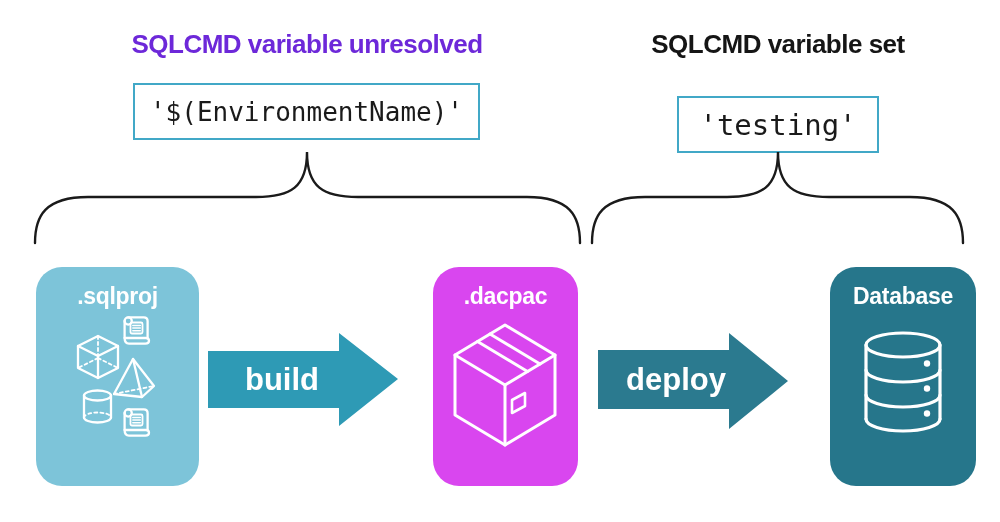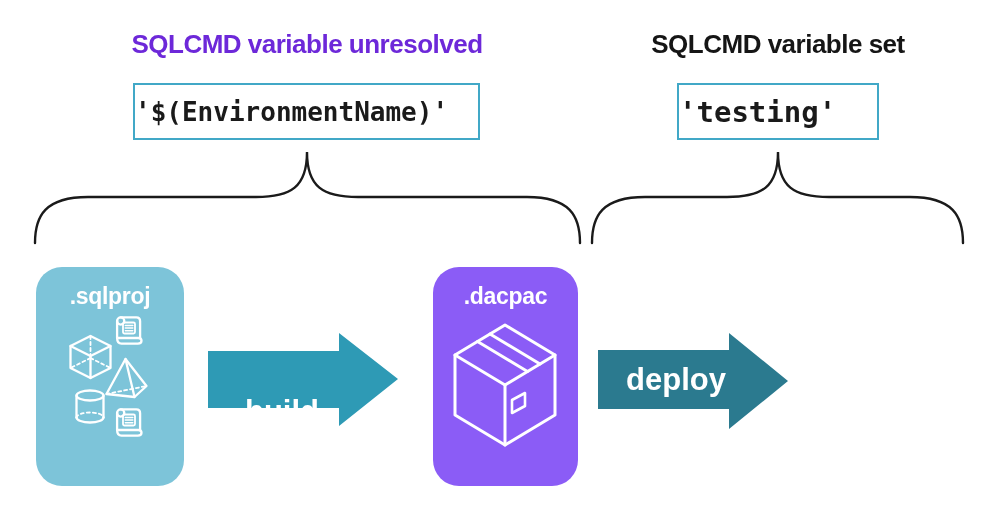--- a/index.html
+++ b/index.html
@@ -3,38 +3,38 @@
 <meta charset="utf-8">
 <style>
   html,body{margin:0;padding:0;background:#fff;}
   .canvas{position:relative;width:1000px;height:522px;background:#fff;overflow:hidden;
           font-family:"Liberation Sans",sans-serif;}
   .heading{position:absolute;top:29px;font-size:26px;font-weight:bold;letter-spacing:-0.5px;
            text-align:center;white-space:nowrap;}
   .heading.left{left:107px;width:400px;}
   .heading.right{left:598px;width:360px;text-align:center;}
   .codebox{position:absolute;top:83px;height:57px;background:#fff;border:2px solid #41a8c7;
-           display:flex;align-items:center;box-sizing:border-box;
-           font-family:"DejaVu Sans Mono",monospace;white-space:nowrap;font-weight:bold;}
+           display:flex;align-items:center;justify-content:center;box-sizing:border-box;
+           font-family:"DejaVu Sans Mono",monospace;white-space:nowrap;}
   .codebox.left{left:133px;width:347px;font-size:26px;}
-  .codebox.right{left:677px;width:202px;font-size:29px;}
+  .codebox.right{left:677px;width:202px;font-size:29px;margin-top:13px;}
   .braces{position:absolute;left:0;top:0;width:1000px;height:522px;pointer-events:none;}
   .card{position:absolute;top:267px;height:219px;border-radius:26px;}
-  .card.sqlproj{left:36px;width:148px;}
+  .card.sqlproj{left:36px;width:163px;}
   .card.dacpac{left:433px;width:145px;}
   .card.database{left:830px;width:146px;}
   .card-title{position:absolute;top:16px;left:0;right:0;text-align:center;
               font-size:23px;font-weight:bold;letter-spacing:-0.3px;}
   .card-icon{position:absolute;left:0;top:0;width:100%;height:100%;}
   .arrow-svg{position:absolute;}
   .arrow-svg.build{left:208px;top:331px;}
   .arrow-svg.deploy{left:598px;top:331px;}
   .arrow-label{position:absolute;font-size:31px;font-weight:bold;text-align:center;
                white-space:nowrap;}
-  .arrow-label.build{left:208px;top:351px;width:148px;height:57px;line-height:57px;margin-top:32px;}
+  .arrow-label.build{left:208px;top:351px;width:148px;height:57px;line-height:57px;}
   .arrow-label.deploy{left:601px;top:351px;width:150px;height:58px;line-height:58px;}
 </style>
 </head>
 <body>
 
 <div class="canvas">
 
   <div class="heading left" style="color: #6d28d9;">SQLCMD variable unresolved</div>
   <div class="heading right" style="color: rgb(21, 21, 21);">SQLCMD variable set</div>
 
@@ -89,32 +89,49 @@
         </g>
       </g>
     </svg>
   </div>
 
   <svg class="arrow-svg build" width="192" height="98">
     <polygon points="0,20 131,20 131,2 190,48 131,95 131,77 0,77" fill="#2e9ab5"></polygon>
   </svg>
   <div class="arrow-label build" style="color: rgb(255, 255, 255);">build</div>
 
-  <div class="card dacpac" style="background-color: #8b5cf6;">
+  <div class="card dacpac" style="background-color: #d946ef;">
     <div class="card-title" style="color: rgb(255, 255, 255);">.dacpac</div>
     <svg class="card-icon" viewBox="0 0 145 219">
       <g fill="none" stroke-width="3" stroke-linecap="round" stroke-linejoin="round" stroke="#ffffff">
         <path d="M72 58 L122 88 L122 148 L72 178 L22 148 L22 88 Z"></path>
         <path d="M22 88 L72 118 L122 88"></path>
         <path d="M72 118 L72 178"></path>
         <path d="M44.5 74.5 L94.5 104.5 M57 67 L107 97"></path>
         <path d="M79 133 L92 126 L92 139 L79 146 Z" stroke-width="2.6"></path>
       </g>
     </svg>
   </div>
 
   <svg class="arrow-svg deploy" width="192" height="100">
     <polygon points="0,19 131,19 131,2 190,50 131,98 131,78 0,78" fill="#2b7a8f"></polygon>
   </svg>
   <div class="arrow-label deploy" style="color: rgb(255, 255, 255); text-align: center;">deploy</div>
 
+  <div class="card database" style="background-color: rgb(38, 118, 139);">
+    <div class="card-title" style="color: rgb(255, 255, 255);">Database</div>
+    <svg class="card-icon" viewBox="0 0 146 219">
+      <g fill="none" stroke-width="3.2" stroke-linecap="round" stroke-linejoin="round" stroke="#ffffff">
+        <ellipse cx="73" cy="78" rx="37" ry="12"></ellipse>
+        <path d="M36 78 L36 152 M110 78 L110 152"></path>
+        <path d="M36 103 A37 12 0 0 0 110 103"></path>
+        <path d="M36 128 A37 12 0 0 0 110 128"></path>
+        <path d="M36 152 A37 12 0 0 0 110 152"></path>
+      </g>
+      <g fill="#ffffff">
+        <circle cx="97" cy="96.5" r="3.2"></circle>
+        <circle cx="97" cy="121.5" r="3.2"></circle>
+        <circle cx="97" cy="146.5" r="3.2"></circle>
+      </g>
+    </svg>
+  </div>
 
 </div>
 
 </body></html>

